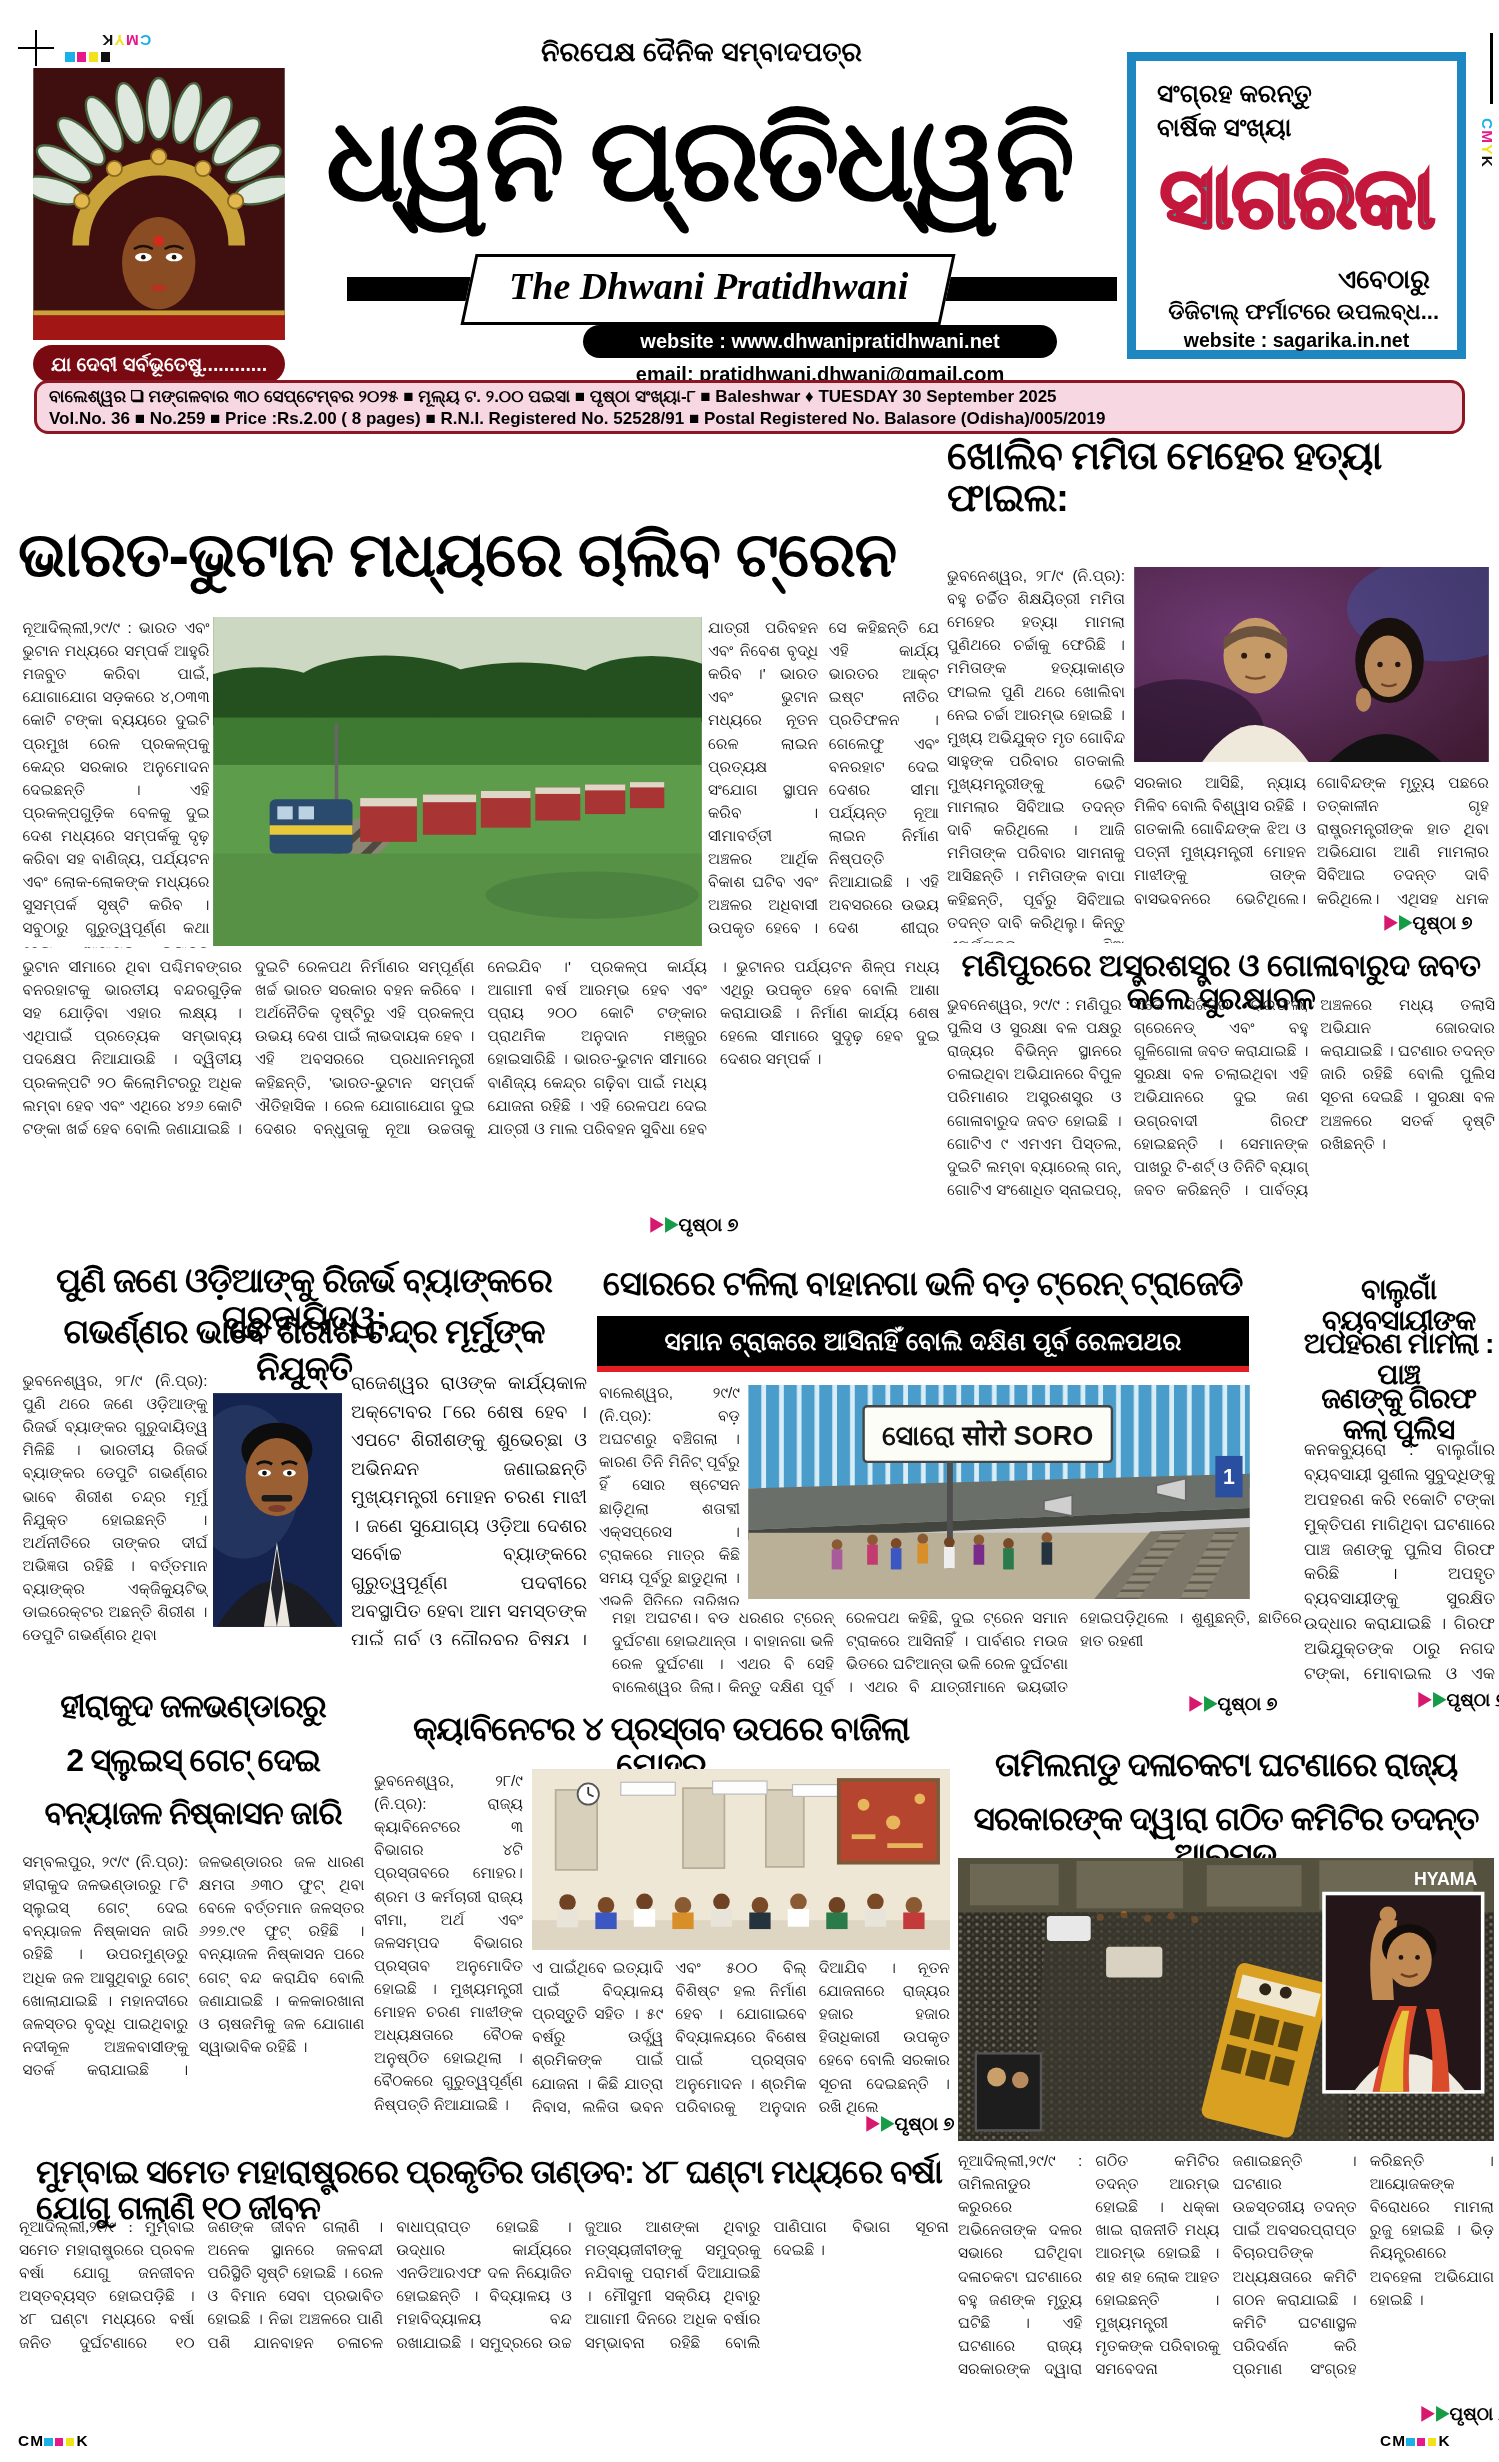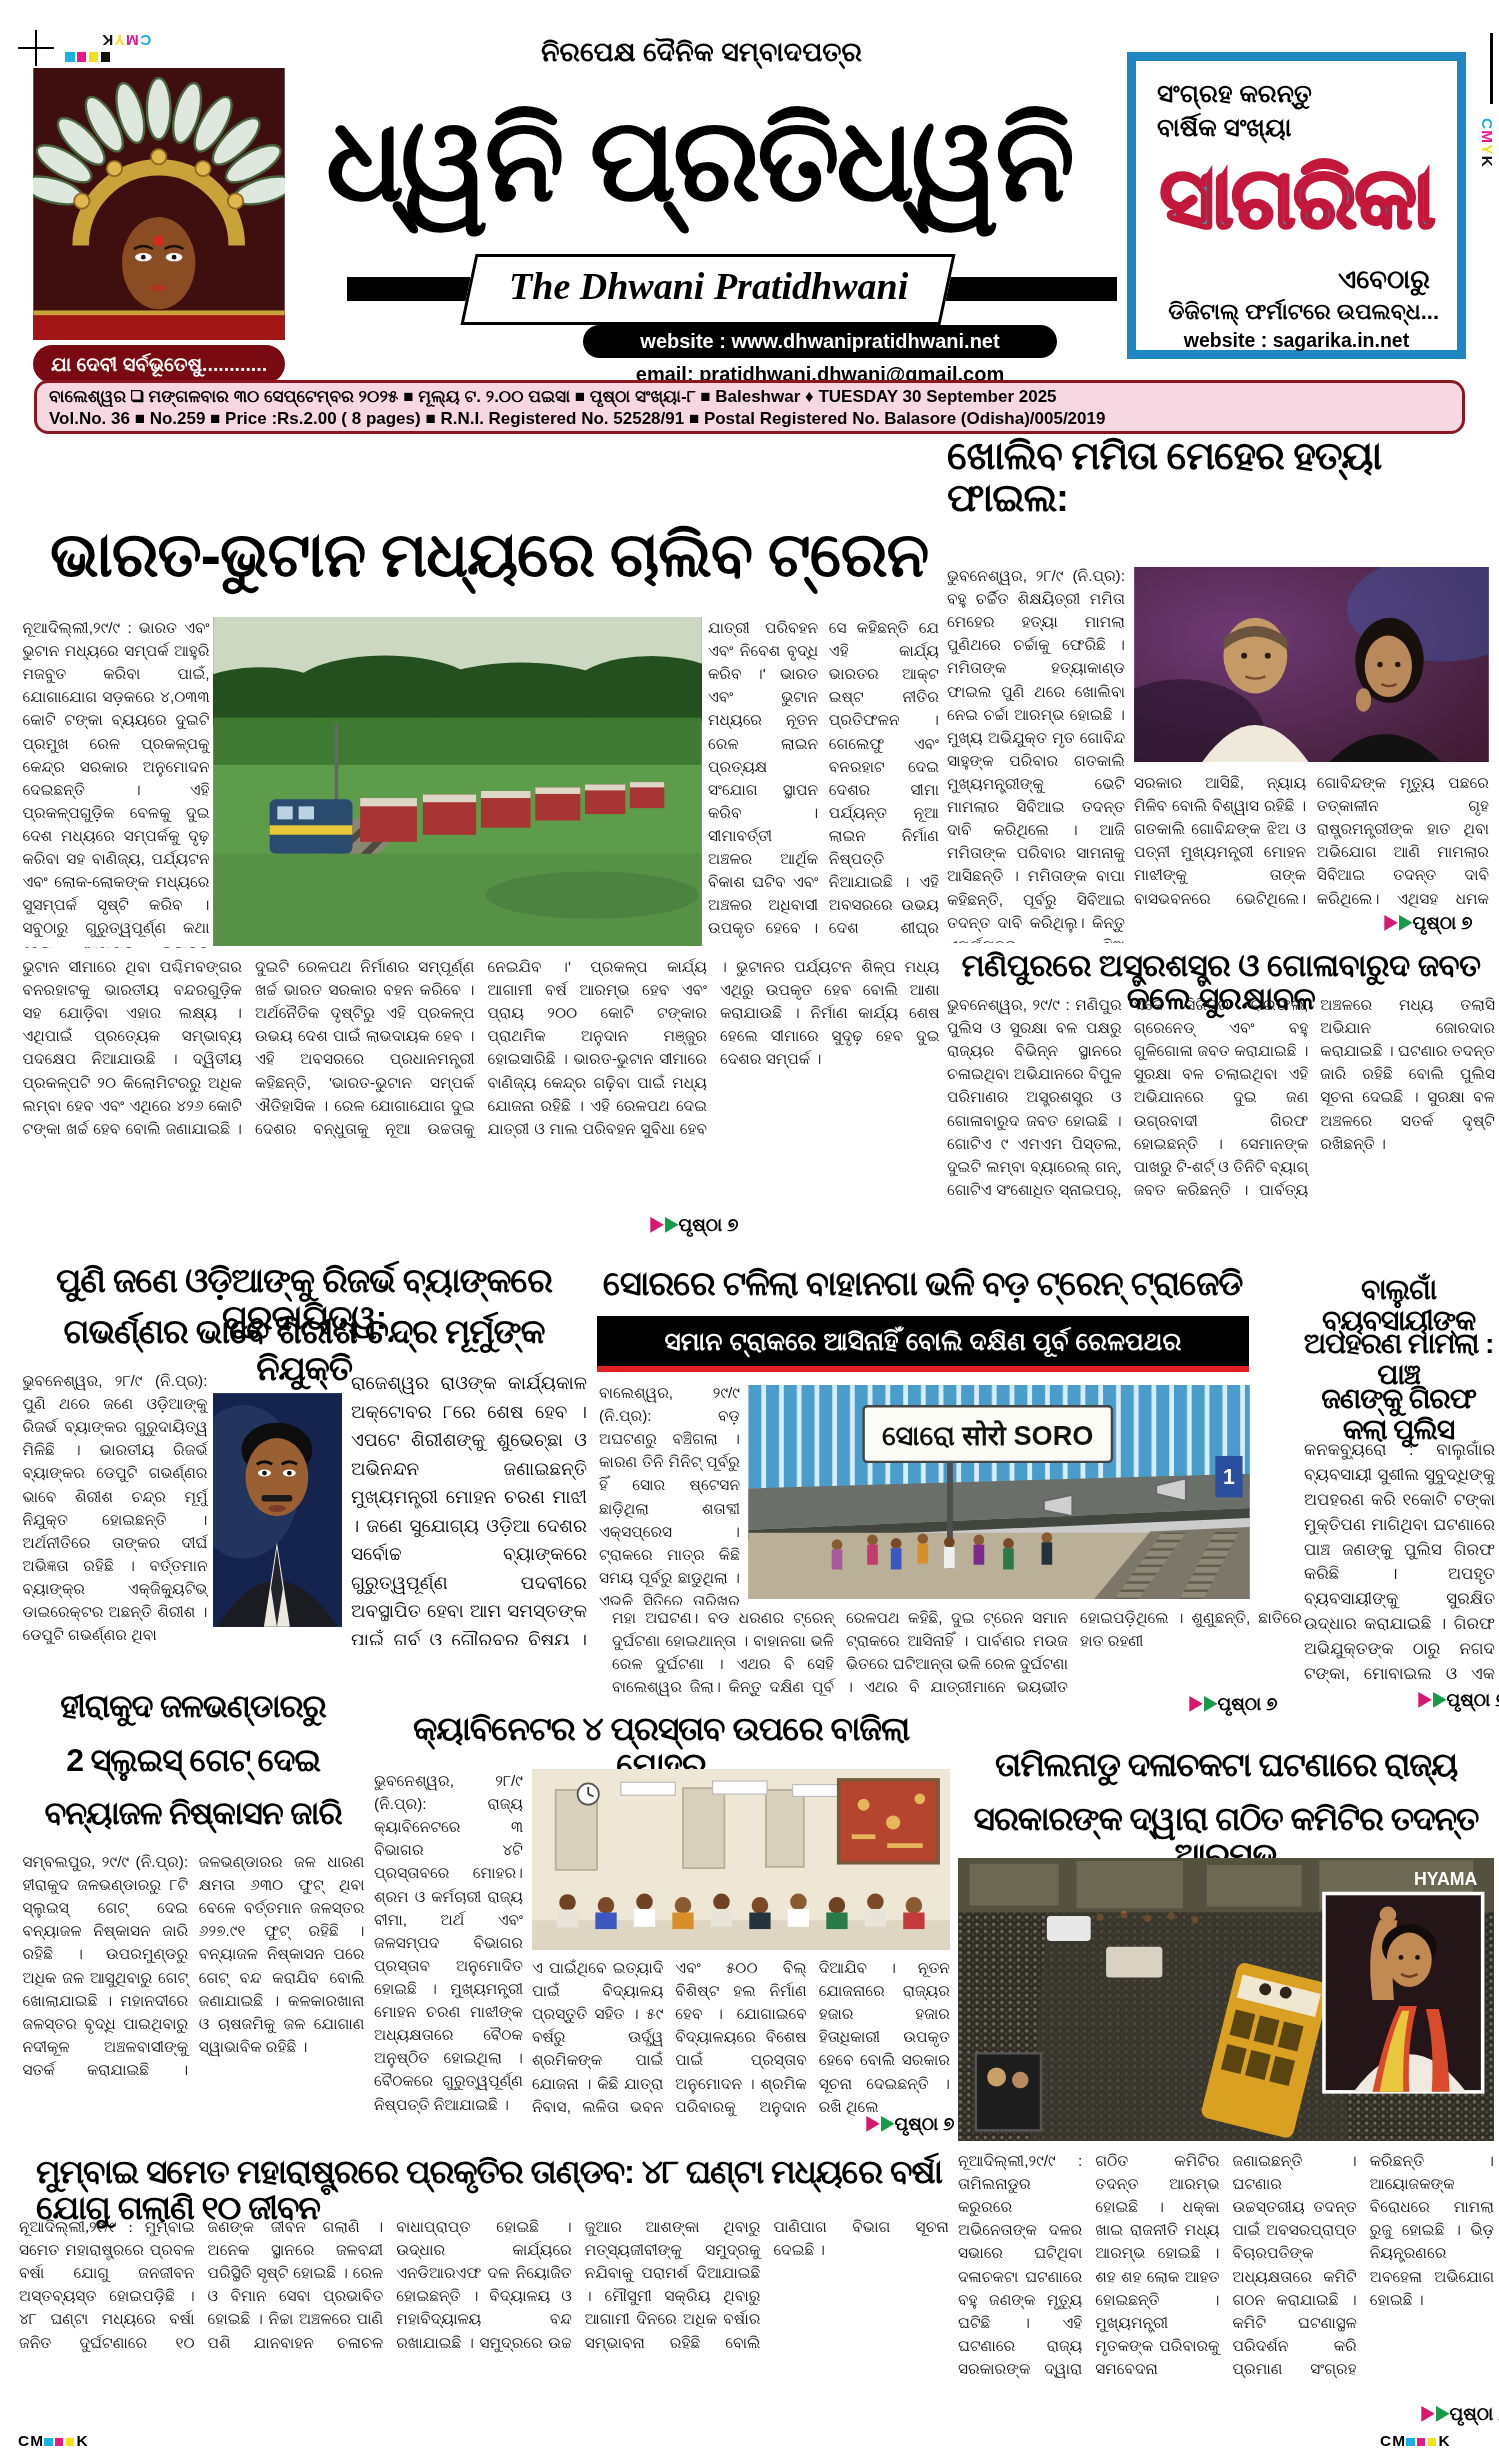--- a/index.html
+++ b/index.html
@@ -109,21 +109,21 @@
     <div class="abs" style="right:27px;top:203px;font-size:26px;font-weight:bold;">ଏବେଠାରୁ</div>
     <div class="abs" style="right:18px;top:238px;font-size:22px;font-weight:bold;">ଡିଜିଟାଲ୍ ଫର୍ମାଟରେ ଉପଲବ୍ଧ...</div>
     <div class="abs ctr" style="left:0;top:268px;width:321px;font-size:19.5px;font-weight:bold;">website : sagarika.in.net</div>
   </div>
 
   <div class="abs" style="left:34px;top:380px;width:1431px;height:54px;background:#f7d8e2;border:3.6px solid #8c1622;border-radius:14.2px;box-sizing:border-box;">
     <div style="font-size:17px;font-weight:bold;padding:3.6px 0 0 12px;white-space:nowrap;overflow:hidden;">ବାଲେଶ୍ୱର ❑ ମଙ୍ଗଳବାର ୩୦ ସେପ୍ଟେମ୍ବର ୨୦୨୫ ■ ମୂଲ୍ୟ ଟ. ୨.୦୦ ପଇସା ■ ପୃଷ୍ଠା ସଂଖ୍ୟା-୮ ■ Baleshwar  ♦  TUESDAY 30 September 2025</div>
     <div style="font-size:17px;font-weight:bold;padding:2.4px 0 0 12px;white-space:nowrap;overflow:hidden;">Vol.No. 36 ■ No.259 ■ Price :Rs.2.00 ( 8 pages)  ■ R.N.I. Registered No. 52528/91 ■  Postal Registered No. Balasore (Odisha)/005/2019</div>
   </div>
 
-  <div class="abs hl" style="left:18px;top:522px;width:921px;font-size:62px;margin-left:32px;">ଭାରତ-ଭୁଟାନ ମଧ୍ୟରେ ଚାଲିବ ଟ୍ରେନ</div>
+  <div class="abs hl" style="left:18px;top:522px;width:921px;font-size:62px;">ଭାରତ-ଭୁଟାନ ମଧ୍ୟରେ ଚାଲିବ ଟ୍ରେନ</div>
   <div class="abs body-txt" style="left:22.5px;top:616px;width:187px;height:332px;">ନୂଆଦିଲ୍ଲୀ,୨୯/୯ : ଭାରତ ଏବଂ ଭୁଟାନ ମଧ୍ୟରେ ସମ୍ପର୍କ ଆହୁରି ମଜବୁତ କରିବା ପାଇଁ, ଯୋଗାଯୋଗ ସଡ଼କରେ ୪,୦୩୩ କୋଟି ଟଙ୍କା ବ୍ୟୟରେ ଦୁଇଟି ପ୍ରମୁଖ ରେଳ ପ୍ରକଳ୍ପକୁ କେନ୍ଦ୍ର ସରକାର ଅନୁମୋଦନ ଦେଇଛନ୍ତି । ଏହି ପ୍ରକଳ୍ପଗୁଡ଼ିକ ବେଳକୁ ଦୁଇ ଦେଶ ମଧ୍ୟରେ ସମ୍ପର୍କକୁ ଦୃଢ଼ କରିବା ସହ ବାଣିଜ୍ୟ, ପର୍ଯ୍ୟଟନ ଏବଂ ଲୋକ-ଲୋକଙ୍କ ମଧ୍ୟରେ ସୁସମ୍ପର୍କ ସୃଷ୍ଟି କରିବ । ସବୁଠାରୁ ଗୁରୁତ୍ୱପୂର୍ଣ୍ଣ କଥା ହେଲା, ଆସାମରୁ ଭୁଟାନକୁ ପ୍ରଥମ ଥର ପାଇଁ ସିଧାସଳଖ ଟ୍ରେନ ଯୋଗାଯୋଗ ସ୍ଥାପିତ ହେବ । ପୂର୍ବ ଘୋଷଣା ଅନୁସାରେ କୋକରାଝାରରୁ ଗେଲେଫୁ ପର୍ଯ୍ୟନ୍ତ ନୂତନ ରେଳପଥ ନିର୍ମାଣ କରାଯିବ ।</div>
 
   <div class="abs photo" style="left:213px;top:617px;width:489px;height:329px;">
     <svg width="489" height="329" viewBox="0 0 825 556">
       <rect width="825" height="556" fill="#6f9c55"></rect>
       <rect width="825" height="130" fill="#cdd8c2"></rect>
       <g fill="#24501f">
         <ellipse cx="80" cy="140" rx="130" ry="55"></ellipse>
           <ellipse cx="290" cy="125" rx="160" ry="60"></ellipse>
         <ellipse cx="520" cy="135" rx="170" ry="58"></ellipse>

